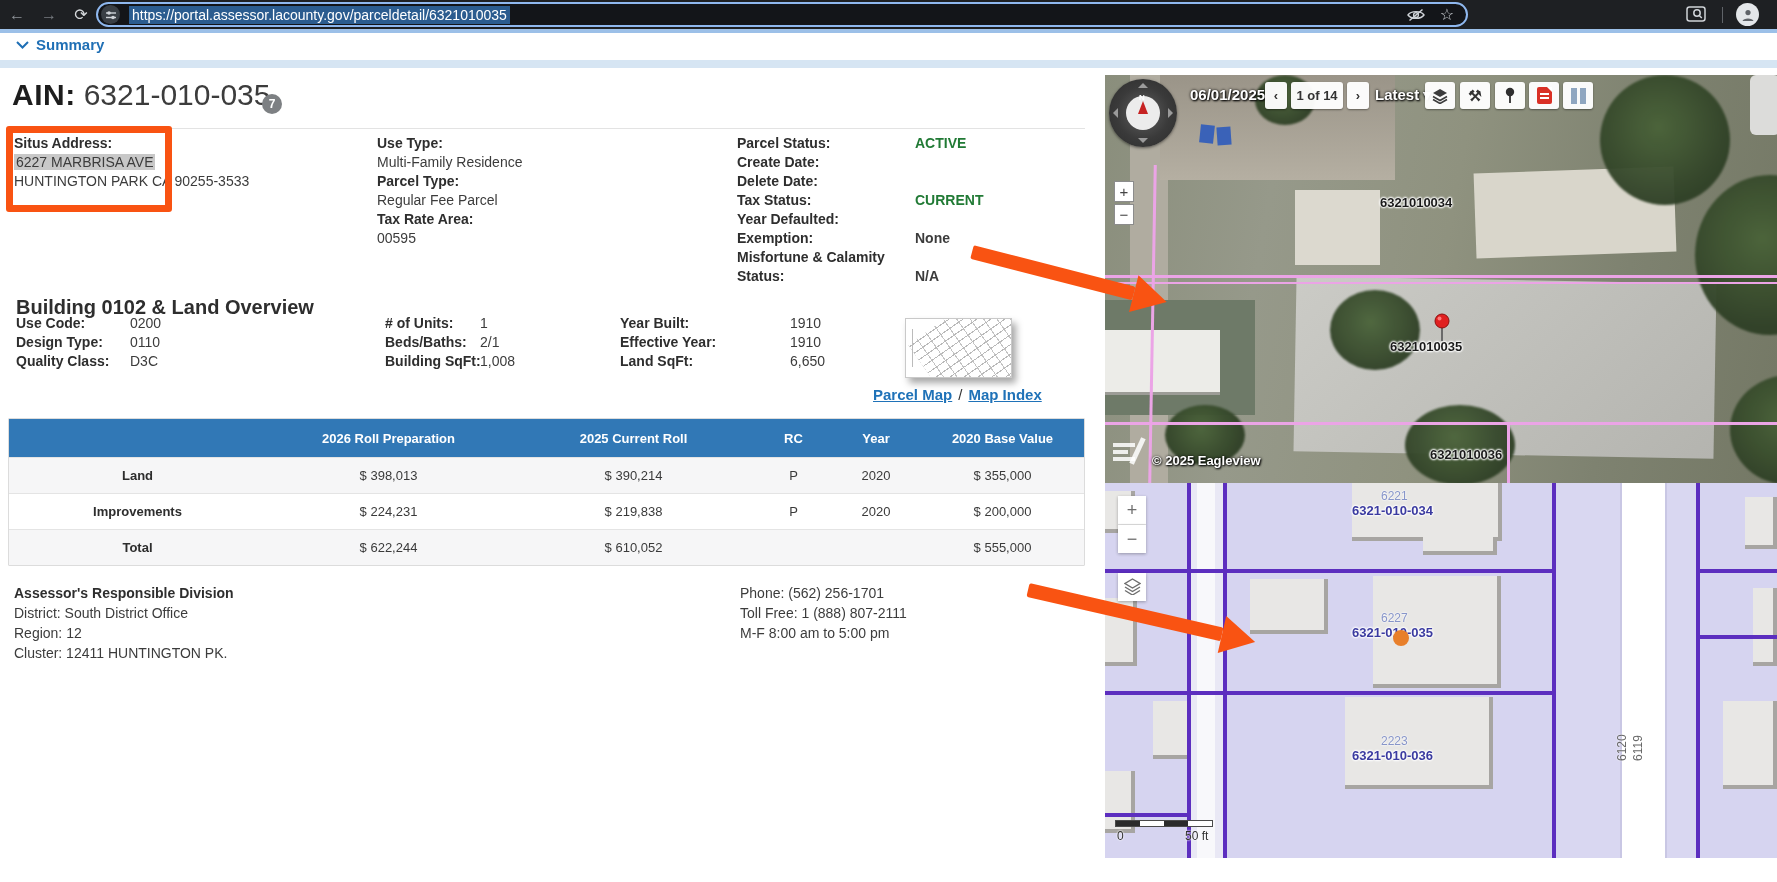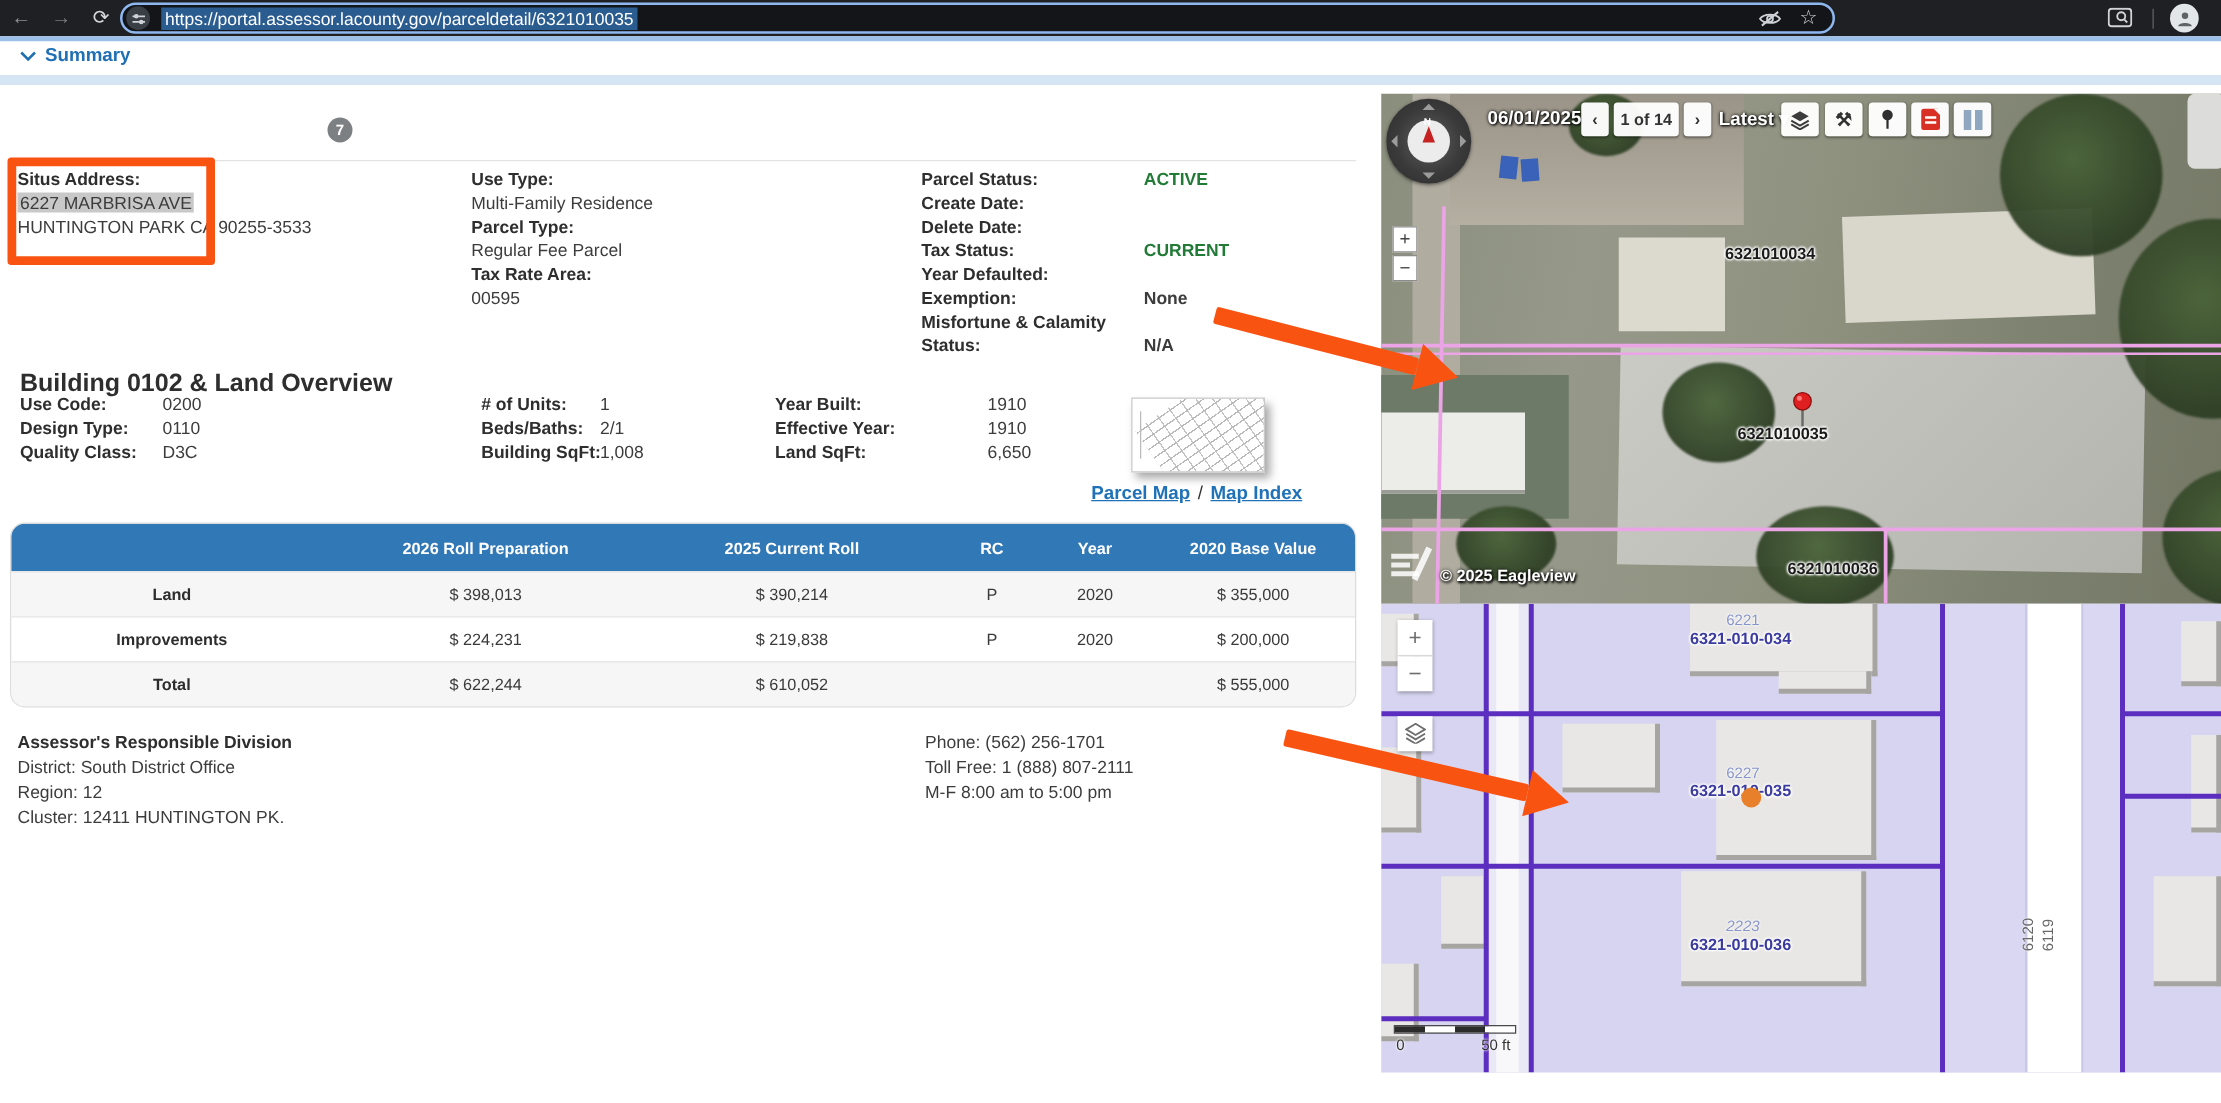--- a/index.html
+++ b/index.html
@@ -53,21 +53,21 @@
   .thumb{left:905px;top:318px;width:105px;height:58px;background:#fff;border:1px solid #c9c9c9;
          box-shadow:4px 5px 7px rgba(0,0,0,.35);overflow:hidden;}
   .thumb .grid{position:absolute;left:18px;top:-14px;width:110px;height:90px;transform:rotate(-35deg);
          background:repeating-linear-gradient(0deg,transparent 0 7px,#b9b9b9 7px 8px),
                     repeating-linear-gradient(90deg,transparent 0 10px,#c4c4c4 10px 11px);}
   .thumb .tick{position:absolute;left:6px;top:10px;width:1px;height:38px;background:#bbb;}
   .map-links{left:873px;top:386px;font-size:15px;display:flex;gap:6px;white-space:nowrap;}
   .link{color:#1f72b8;text-decoration:underline;cursor:pointer;}
 
   
-  .vt{left:8px;top:418px;width:1075px;border:1px solid #dcdcdc;border-radius:12px;overflow:hidden;
+  .vt{left:8px;top:418px;width:1075px;border:1px solid #dcdcdc;border-radius:1px;overflow:hidden;
       font-size:13px;background:#fff;}
   .vt-head,.vt-row{display:grid;grid-template-columns:257px 245px 245px 75px 90px 163px;align-items:center;}
   .vt-head{height:38px;background:#3178b6;color:#fff;font-weight:bold;}
   .vt-row{height:35px;border-top:1px solid #e4e4e4;color:#3a3a3a;}
   .vt-head div,.vt-row div{text-align:center;}
   .vt-row .rl{font-weight:bold;color:#2d2d2d;}
   .r-odd{background:#f6f6f7;}
 
   
   .blk div{height:20px;line-height:20px;font-size:14px;white-space:nowrap;}
@@ -163,20 +163,24 @@
   <div class="abs accent-strip"></div>
 
   <div class="abs summary-row">
     <svg width="13" height="8" viewBox="0 0 13 8">
       <polyline points="1,1 6.5,6.5 12,1" fill="none" stroke="#1f6fb5" stroke-width="2"></polyline>
     </svg>
     <span class="txt">Summary</span>
   </div>
   <div class="abs blue-strip"></div>
 
+  <div class="abs ain">
+    <span class="lab">AIN:</span>
+    <span class="val">6321-010-035</span>
+  </div>
   <div class="abs badge">7</div>
   <div class="abs hairline"></div>
 
   <div class="abs lines" style="left:14px;top:134px;">
     <div class="lbl">Situs Address:</div>
     <div><span class="hl val">6227 MARBRISA AVE</span></div>
     <div class="val">HUNTINGTON PARK CA 90255-3533</div>
   </div>
   <div class="abs anno-rect"></div>
 
@@ -420,21 +424,21 @@
     <div class="bldg" style="left:240px;top:214px;width:148px;height:92px;"></div>
     <div class="bldg" style="left:48px;top:218px;width:38px;height:58px;"></div>
     <div class="bldg" style="left:0;top:288px;width:30px;height:62px;"></div>
     <div class="bldg" style="left:618px;top:218px;width:54px;height:88px;"></div>
 
     <div class="e-situs" style="left:276px;top:6px;">6221</div>
     <div class="e-ain" style="left:247px;top:20px;">6321-010-034</div>
     <div class="e-situs" style="left:276px;top:128px;">6227</div>
     <div class="e-ain" style="left:247px;top:142px;">6321-010-035</div>
     <div class="e-dot" style="left:288px;top:147px;"></div>
-    <div class="e-situs" style="left:276px;top:251px;font-style:italic;">2223</div>
+    <div class="e-situs" style="left:276px;top:251px;">2223</div>
     <div class="e-ain" style="left:247px;top:265px;">6321-010-036</div>
     <div class="e-street-lbl" style="left:524px;top:264px;">6120</div>
     <div class="e-street-lbl" style="left:540px;top:264px;">6119</div>
 
     <div class="e-btn" style="left:13px;top:13px;border-bottom:1px solid #e0e0e0;">+</div>
     <div class="e-btn" style="left:13px;top:42px;">−</div>
     <div class="e-btn" style="left:13px;top:90px;">
       <svg width="17" height="17" viewBox="0 0 17 17" style="margin-top:5px;">
         <path d="M8.5 1 L16 5.5 L8.5 10 L1 5.5 Z" fill="none" stroke="#6e6e6e" stroke-width="1.4"></path>
         <path d="M1 9 L8.5 13.5 L16 9" fill="none" stroke="#6e6e6e" stroke-width="1.4"></path>

